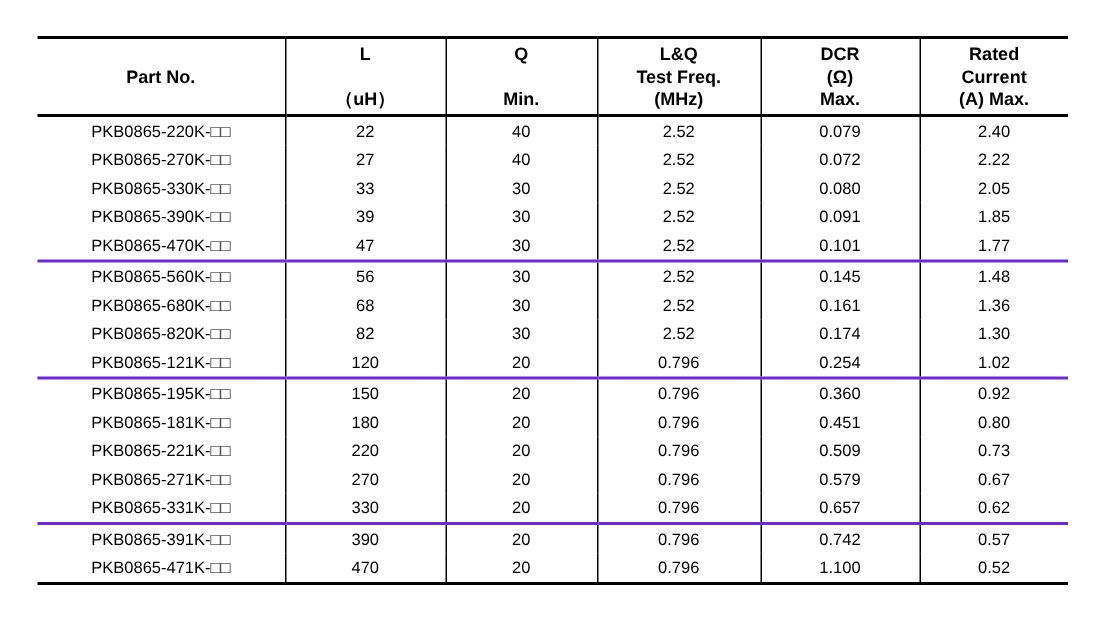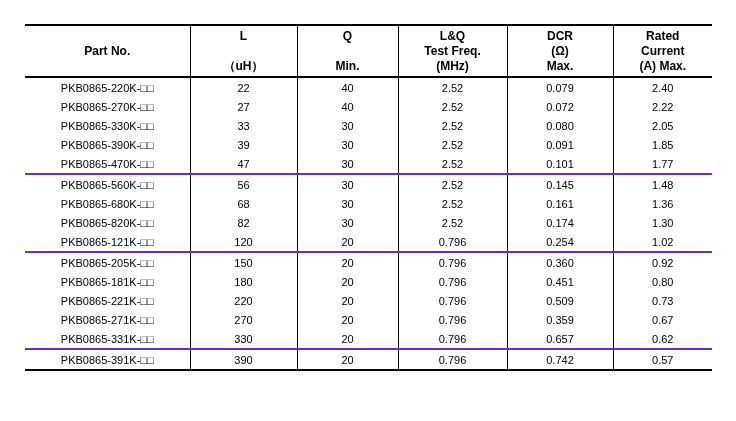--- a/index.html
+++ b/index.html
@@ -182,21 +182,21 @@
     </tr>
         <tr>
       <td>PKB0865-121K-□□</td>
       <td>120</td>
       <td>20</td>
       <td>0.796</td>
       <td>0.254</td>
       <td>1.02</td>
     </tr>
         <tr class="group-start">
-      <td>PKB0865-205K-□□</td>
+      <td>PKB0865-195K-□□</td>
       <td>150</td>
       <td>20</td>
       <td>0.796</td>
       <td>0.360</td>
       <td>0.92</td>
     </tr>
         <tr>
       <td>PKB0865-181K-□□</td>
       <td>180</td>
       <td>20</td>
@@ -210,35 +210,43 @@
       <td>20</td>
       <td>0.796</td>
       <td>0.509</td>
       <td>0.73</td>
     </tr>
         <tr>
       <td>PKB0865-271K-□□</td>
       <td>270</td>
       <td>20</td>
       <td>0.796</td>
-      <td>0.359</td>
+      <td>0.579</td>
       <td>0.67</td>
     </tr>
         <tr>
       <td>PKB0865-331K-□□</td>
       <td>330</td>
       <td>20</td>
       <td>0.796</td>
       <td>0.657</td>
       <td>0.62</td>
     </tr>
         <tr class="group-start">
       <td>PKB0865-391K-□□</td>
       <td>390</td>
       <td>20</td>
       <td>0.796</td>
       <td>0.742</td>
       <td>0.57</td>
+    </tr>
+        <tr>
+      <td>PKB0865-471K-□□</td>
+      <td>470</td>
+      <td>20</td>
+      <td>0.796</td>
+      <td>1.100</td>
+      <td>0.52</td>
     </tr>
       </tbody>
   </table>
 
 </div>
 
 </body></html>

